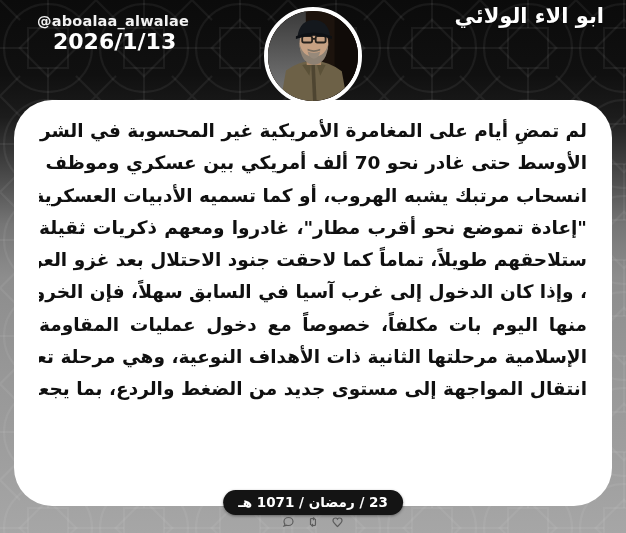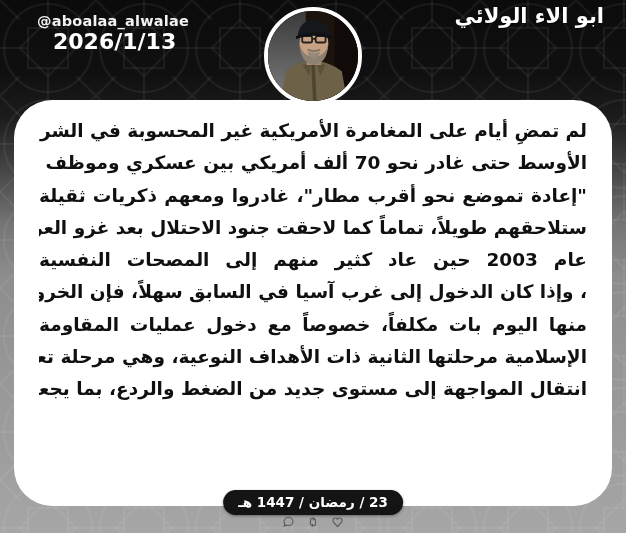--- a/index.html
+++ b/index.html
@@ -151,31 +151,31 @@
 
       <path d="M33,27 Q36,10 51,10 Q66,10 69,27 L69,30 Q51,22 33,30 Z" fill="#14181d"></path>
       <path d="M31,28 Q51,20 71,28 L71,31 Q51,24 31,31 Z" fill="#0d1014"></path>
     </svg>
   </div>
 
   <div class="card">
     <div class="post-text">
       <div class="post-line">لم تمضِ أيام على المغامرة الأمريكية غير المحسوبة في الشرق</div>
       <div class="post-line">الأوسط حتى غادر نحو 70 ألف أمريكي بين عسكري وموظف ورعايا،</div>
+      <div class="post-line">انسحاب مرتبك يشبه الهروب، أو كما تسميه الأدبيات العسكرية</div>
       <div class="post-line">"إعادة تموضع نحو أقرب مطار"، غادروا ومعهم ذكريات ثقيلة</div>
       <div class="post-line">ستلاحقهم طويلاً، تماماً كما لاحقت جنود الاحتلال بعد غزو العراق</div>
-      <div class="post-line">عام 2003 حين عاد كثير منهم إلى المصحات النفسية</div>
       <div class="post-line">، وإذا كان الدخول إلى غرب آسيا في السابق سهلاً، فإن الخروج</div>
       <div class="post-line">منها اليوم بات مكلفاً، خصوصاً مع دخول عمليات المقاومة</div>
       <div class="post-line">الإسلامية مرحلتها الثانية ذات الأهداف النوعية، وهي مرحلة تعلن</div>
       <div class="post-line">انتقال المواجهة إلى مستوى جديد من الضغط والردع، بما يجعل</div>
     </div>
   </div>
 
-  <div class="hijri-pill">23 / رمضان / 1447 هـ</div>
+  <div class="hijri-pill">23 / رمضان / 1071 هـ</div>
 
   <div class="actions">
     <span>
       <svg width="13" height="12" viewBox="0 0 24 24" fill="none" stroke="#5c5c5c" stroke-width="2.4">
         <path d="M21 11c0 4.4-4 8-9 8-1.2 0-2.4-.2-3.4-.6L3 20l1.8-3.6C3.7 15 3 13.1 3 11c0-4.4 4-8 9-8s9 3.6 9 8z"></path>
       </svg>
     </span>
     <span>
       <svg width="14" height="12" viewBox="0 0 24 24" fill="none" stroke="#5c5c5c" stroke-width="2.4">
         <path d="M7 18 L7 7 Q7 5 9 5 L14 5 M12 3 L15 5.5 L12 8"></path>

